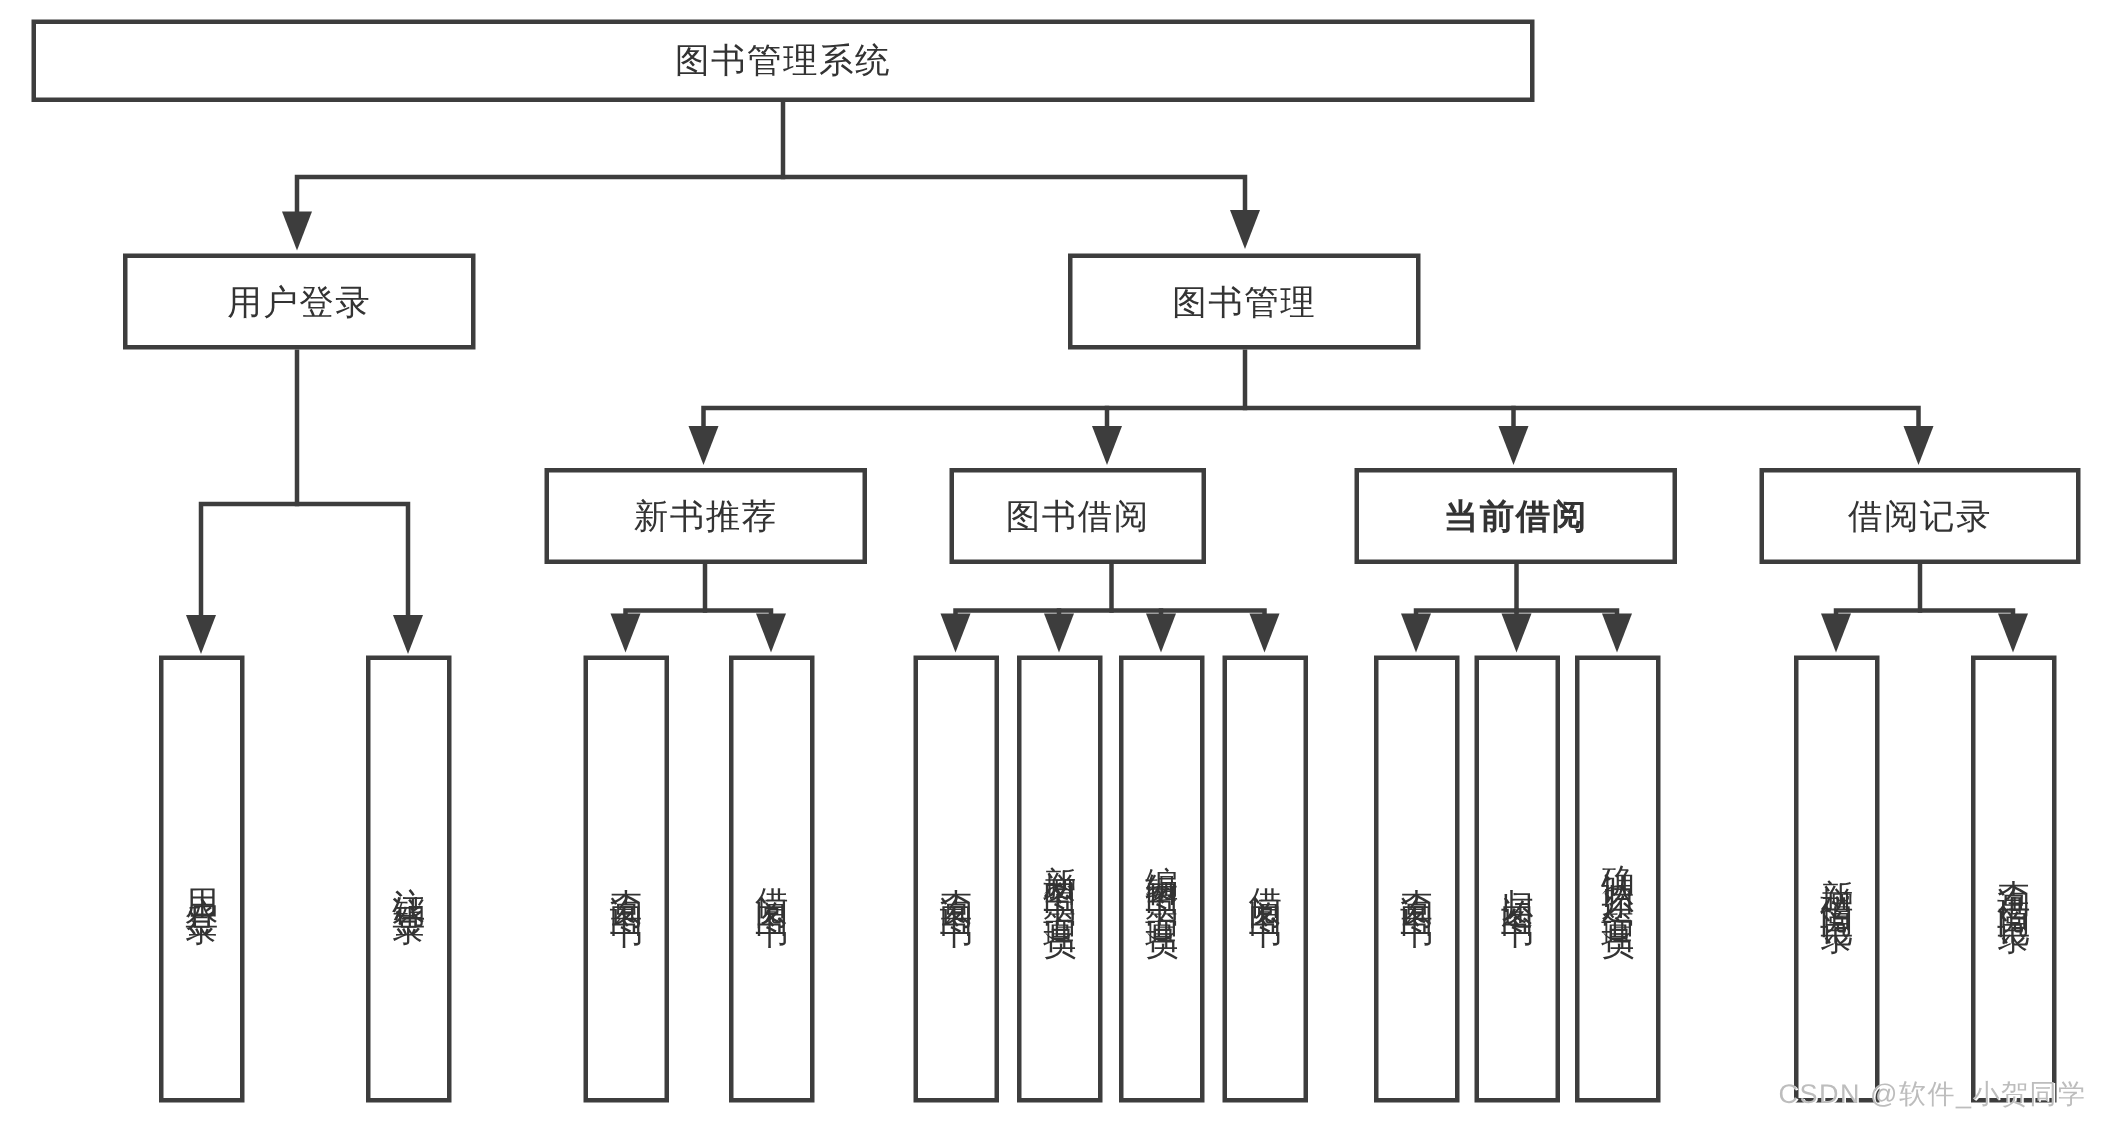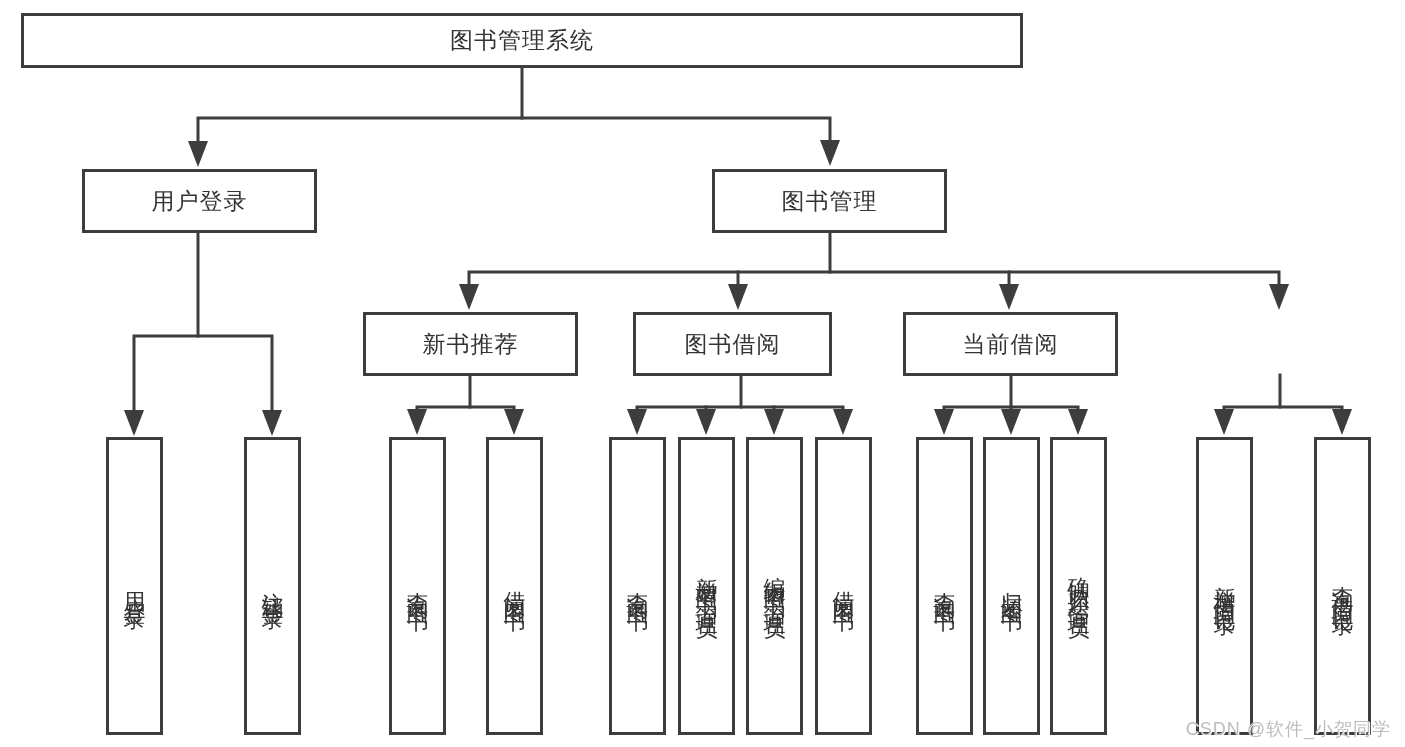--- a/index.html
+++ b/index.html
@@ -44,22 +44,22 @@
     white-space: normal;
     line-height: 1;
   }
   
   .n-root  { left: 21px;   top: 13px;  width: 1002px; height: 55px; }
   
   .n-l2a   { left: 82px;   top: 169px; width: 235px;  height: 64px; }
   .n-l2b   { left: 712px;  top: 169px; width: 235px;  height: 64px; }
   
   .n-l3a   { left: 363px;  top: 312px; width: 215px;  height: 64px; }
-  .n-l3b   { left: 633px;  top: 312px; width: 199px;  height: 64px; }
-  .n-l3c   { left: 903px;  top: 312px; width: 215px;  height: 64px; }
+  .n-l3b   { left: 633px;  top: 312px; width: 171px;  height: 64px; }
+  .n-l3c   { left: 903px;  top: 312px; width: 215px;  height: 64px; font-weight: bold; }
   .n-l3d   { left: 1173px; top: 312px; width: 214px;  height: 64px; }
   
   .n-f01 { left: 106px;  top: 437px; width: 57px; height: 298px; }
   .n-f02 { left: 244px;  top: 437px; width: 57px; height: 298px; }
   .n-f03 { left: 389px;  top: 437px; width: 57px; height: 298px; }
   .n-f04 { left: 486px;  top: 437px; width: 57px; height: 298px; }
   .n-f05 { left: 609px;  top: 437px; width: 57px; height: 298px; }
   .n-f06 { left: 678px;  top: 437px; width: 57px; height: 298px; }
   .n-f07 { left: 746px;  top: 437px; width: 57px; height: 298px; }
   .n-f08 { left: 815px;  top: 437px; width: 57px; height: 298px; }
@@ -146,20 +146,21 @@
   </svg>
 
   <div class="node n-root">图书管理系统</div>
 
   <div class="node n-l2a">用户登录</div>
   <div class="node n-l2b">图书管理</div>
 
   <div class="node n-l3a">新书推荐</div>
   <div class="node n-l3b">图书借阅</div>
   <div class="node n-l3c">当前借阅</div>
+  <div class="node n-l3d">借阅记录</div>
 
   <div class="node leaf n-f01">用户登录</div>
   <div class="node leaf n-f02">注销登录</div>
   <div class="node leaf n-f03">查询图书</div>
   <div class="node leaf n-f04">借阅图书</div>
   <div class="node leaf n-f05">查询图书</div>
   <div class="node leaf n-f06">新增图书（管理员）</div>
   <div class="node leaf n-f07">编辑图书（管理员）</div>
   <div class="node leaf n-f08">借阅图书</div>
   <div class="node leaf n-f09">查询图书</div>

